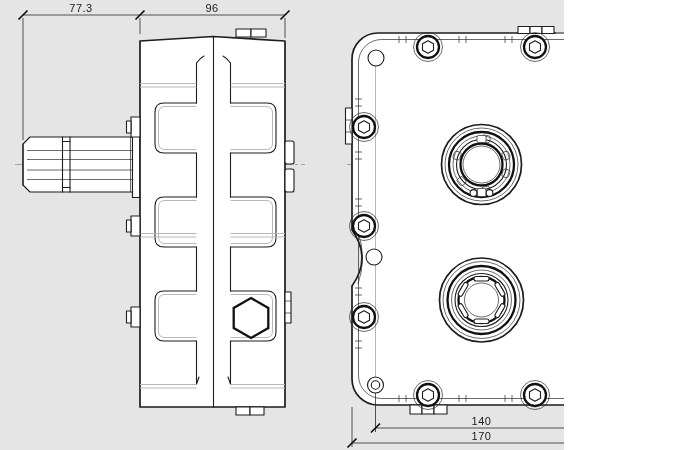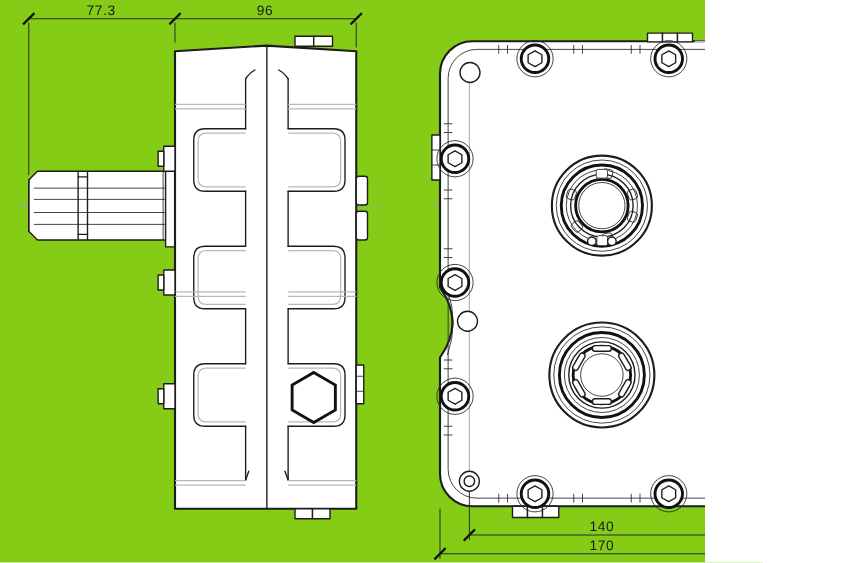--- a/index.html
+++ b/index.html
@@ -1,16 +1,16 @@
 <!DOCTYPE html>
 <html><head>
 <meta charset="utf-8">
 <style>
   html,body{margin:0;padding:0;background:#ffffff;}
-  .stage{position:relative;width:564px;height:450px;background:#84cc16;overflow:hidden;
+  .stage{position:relative;width:564px;height:450px;background:#e5e5e5;overflow:hidden;
          font-family:"Liberation Sans",sans-serif;}
   svg{display:block;}
   
   .s1 {stroke:#1d1d1d;stroke-width:1.1;fill:none;stroke-linecap:round;stroke-linejoin:round;}
   .s15{stroke:#1d1d1d;stroke-width:1.7;fill:none;stroke-linejoin:round;}
   .s2 {stroke:#111;stroke-width:2.3;fill:none;}
   .thin{stroke:#2a2a2a;stroke-width:.7;fill:none;}
   .lt {stroke:#b8b8b8;stroke-width:1;fill:none;}
   .cl {stroke:#9b9b9b;stroke-width:.9;fill:none;stroke-dasharray:13 3 3 3;}
   .dim{stroke:#2b2b2b;stroke-width:.8;fill:none;}

